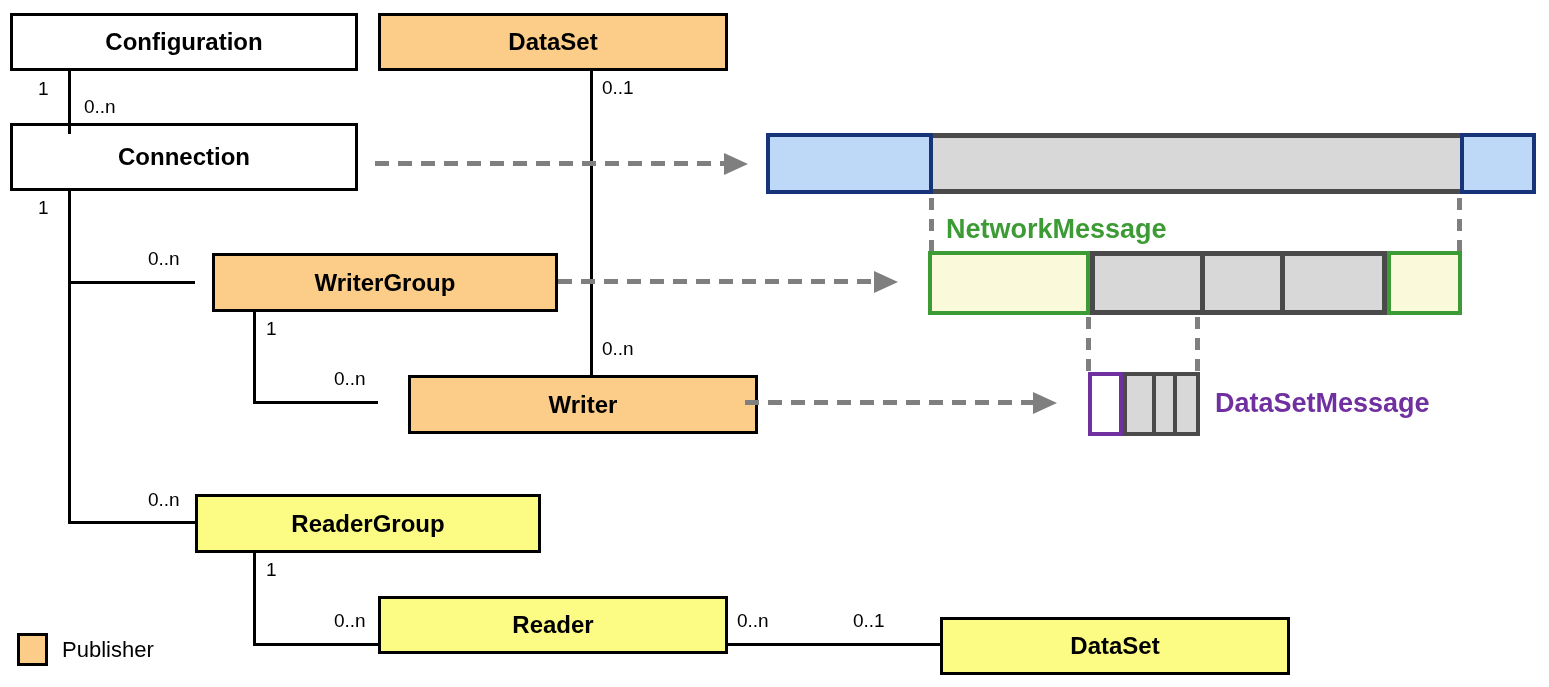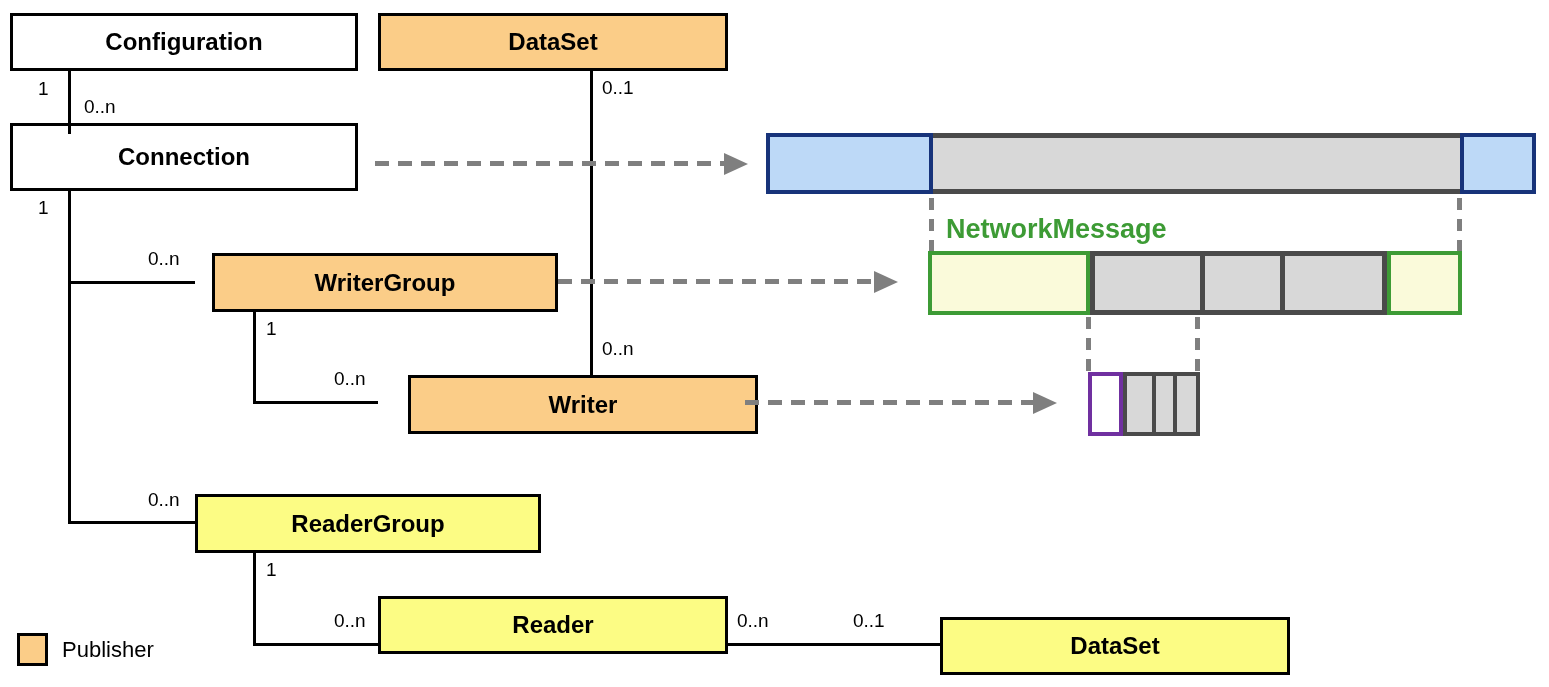--- a/index.html
+++ b/index.html
@@ -199,19 +199,20 @@
     <div class="seg-divider" id="nm-div2"></div>
     <div class="seg" id="nm-right"></div>
   </div>
 
   <div class="bar" id="bar-dsm">
     <div class="seg" id="dsm-white"></div>
     <div class="seg" id="dsm-gray"></div>
     <div class="seg-divider" id="dsm-div1"></div>
     <div class="seg-divider" id="dsm-div2"></div>
   </div>
+  <div class="section-label" id="lbl-dsm">DataSetMessage</div>
 
   <div class="legend-item" id="legend-item-publisher">
     <div class="legend-swatch" id="legend-swatch-publisher"></div>
     <div class="legend-label">Publisher</div>
   </div>
 
 </div>
 
 </body></html>

